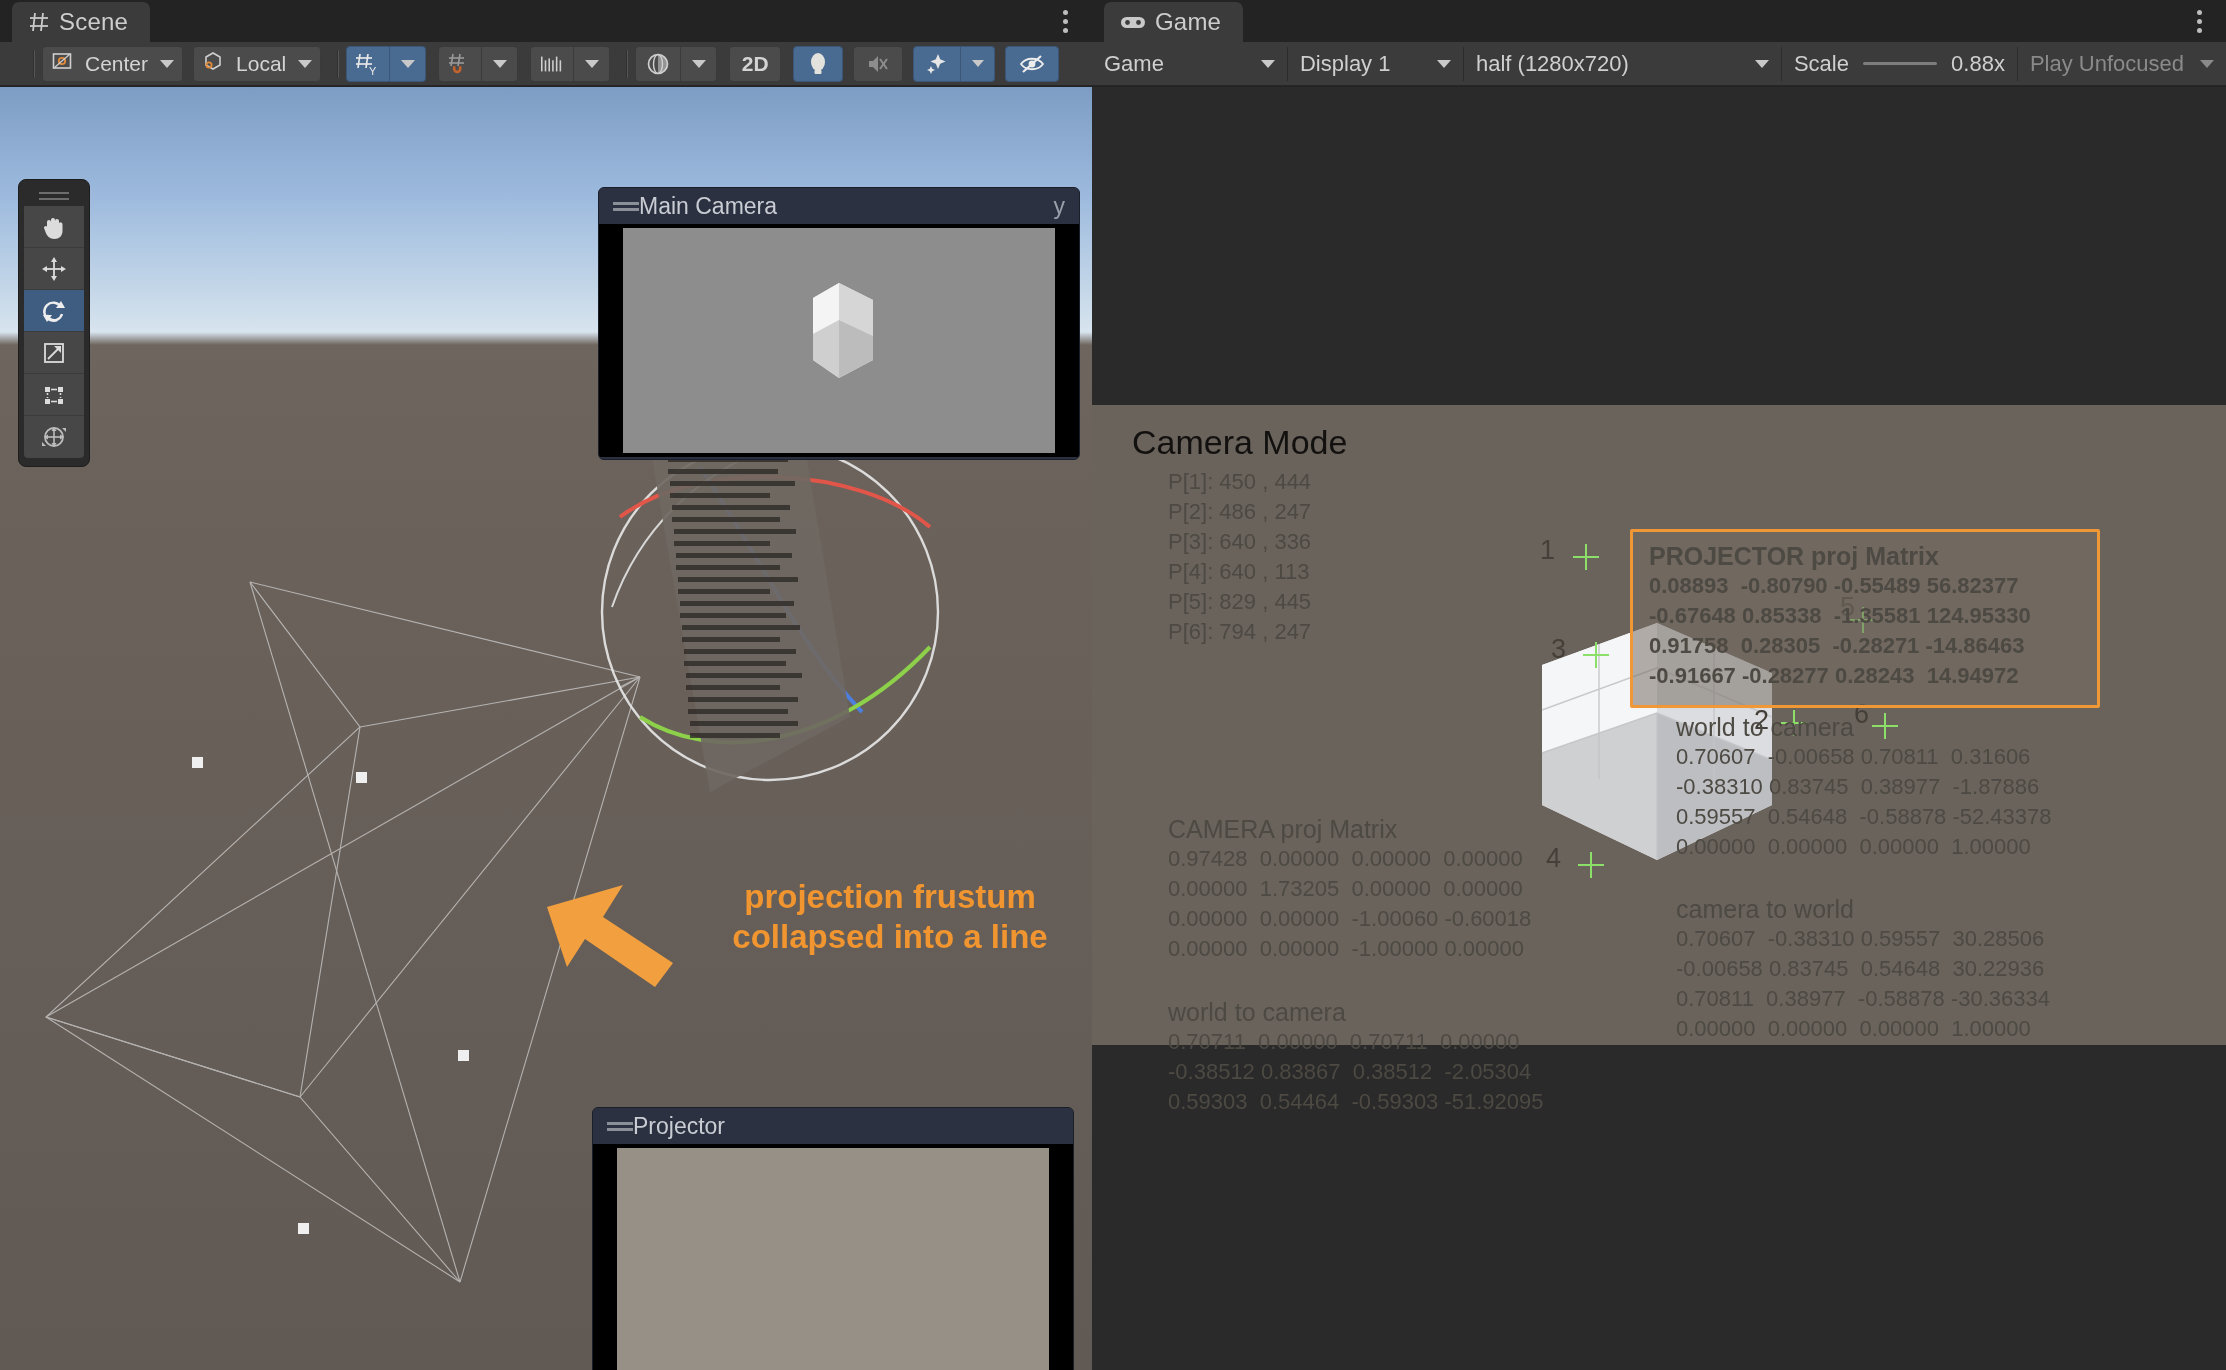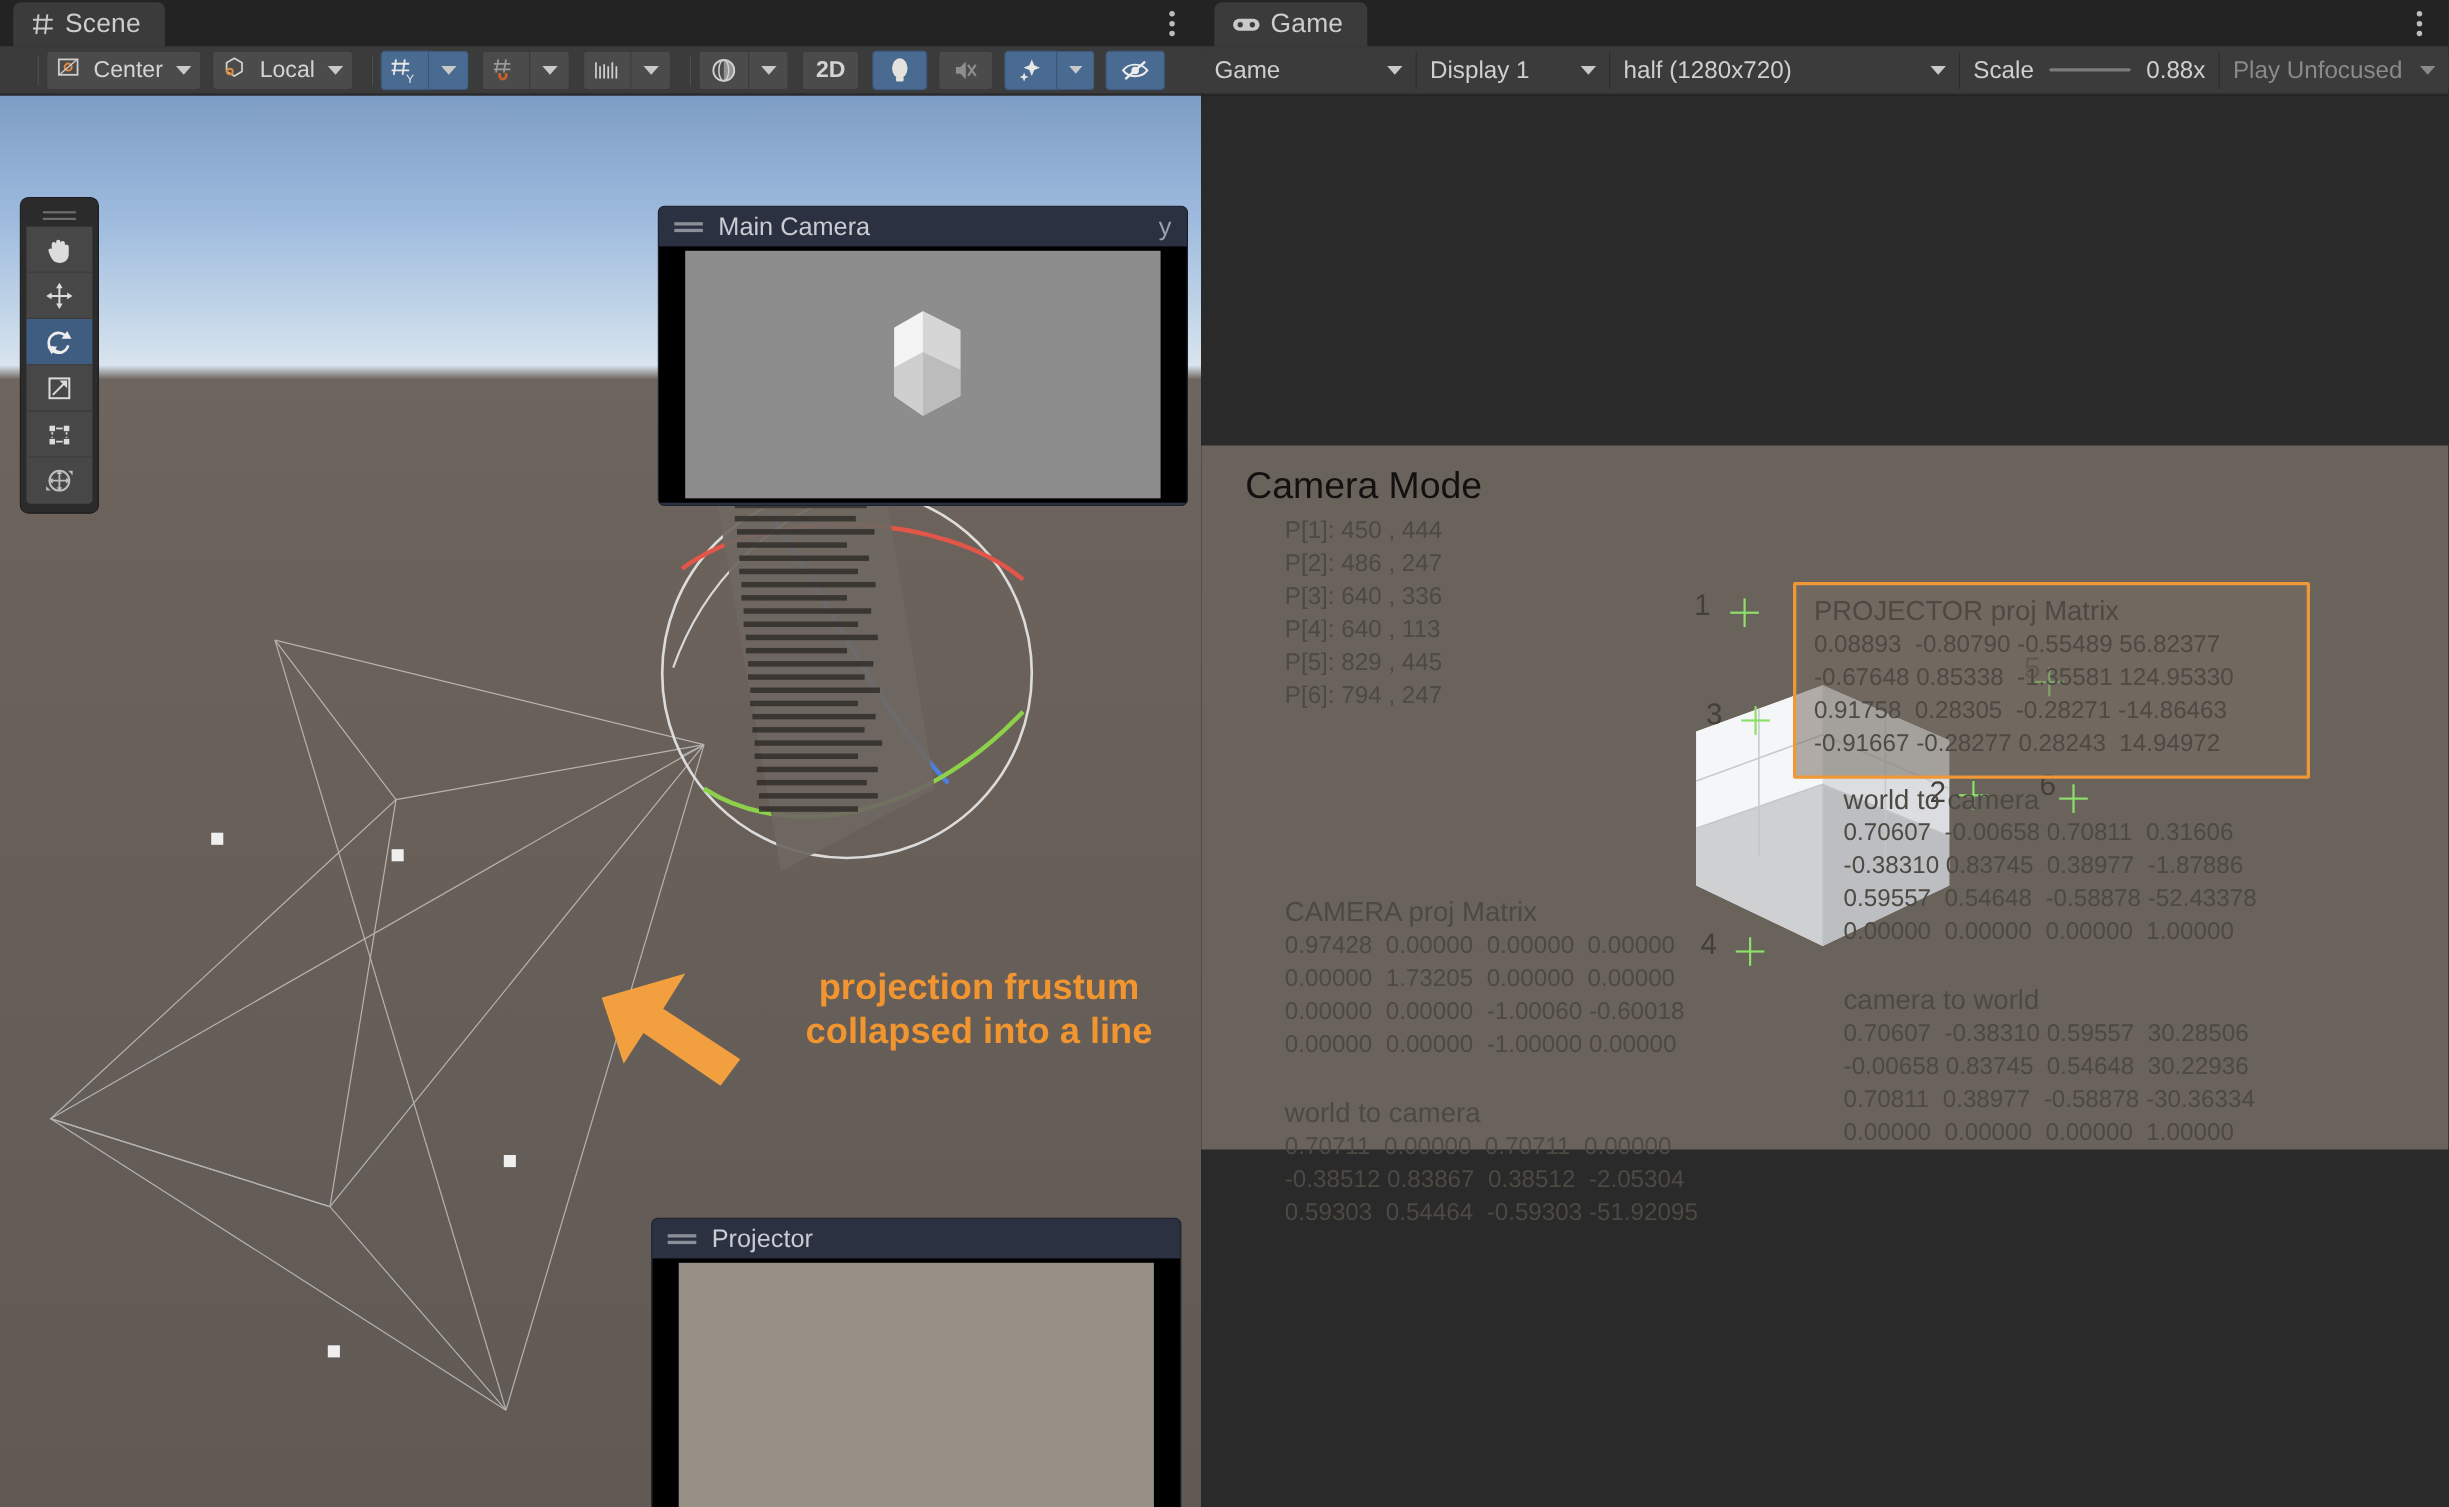--- a/index.html
+++ b/index.html
@@ -90,21 +90,21 @@
   .tool:first-of-type { border-radius: 4px 4px 0 0; }
   .tool:last-of-type { border-radius: 0 0 4px 4px; border-bottom: none; }
   .tool.on { background: #3f5d80; }
 
   
   .preview-win {
     position: absolute; border-radius: 6px; background: #2b3140;
     border: 1px solid #1b1f29; overflow: hidden;
   }
   .preview-head {
-    height: 36px; display: flex; align-items: center; gap: 14px;
+    height: 36px; display: flex; align-items: center; 
     padding: 0 14px; color: #c9ccd3; font-size: 23px; background: #2b3140;
   }
   .preview-head .hgrip { display:flex; flex-direction:column; gap:3px; }
   .preview-head .hgrip i { width: 26px; height: 3px; background:#8a8f98; display:block;}
   .preview-body { background: #000; padding: 4px 0; }
   .preview-img {
     height: 100%; margin: 0 auto; background:#9a9a9a;
   }
 
   
@@ -135,21 +135,21 @@
   #game-render {
     position:absolute; left:0; top:318px; width:1134px; height:640px;
     background:#6a635c;
   }
   .gv-text { position:absolute; color:#4a4640; font-family:"Liberation Sans", sans-serif;margin-left:28px; }
   .gv-title { font-size: 34px; color:#13110f; }
   .mono-row { font-size: 22px; line-height: 30px; white-space: pre; color:#4d4943; }
   .mat-label { font-size: 25px; color:#4d4943; }
   #proj-box {
     position:absolute; border: 3px solid #f09736; background: rgba(118,110,101,0.55);
-    border-radius: 2px; padding: 10px 16px 14px;
+    border-radius: 2px; padding: 10px 16px 14px; font-weight: bold;
   }
   .marker { position:absolute; color:#444039; font-size:27px; }
   .xhair { position:absolute; width:26px; height:26px; }
   .xhair:before, .xhair:after {
     content:""; position:absolute; background:#8ce06a;
   }
   .xhair:before { left:50%; top:0; width:2px; height:100%; transform:translateX(-50%); }
   .xhair:after  { top:50%; left:0; height:2px; width:100%; transform:translateY(-50%); }
 </style>
 </head>

